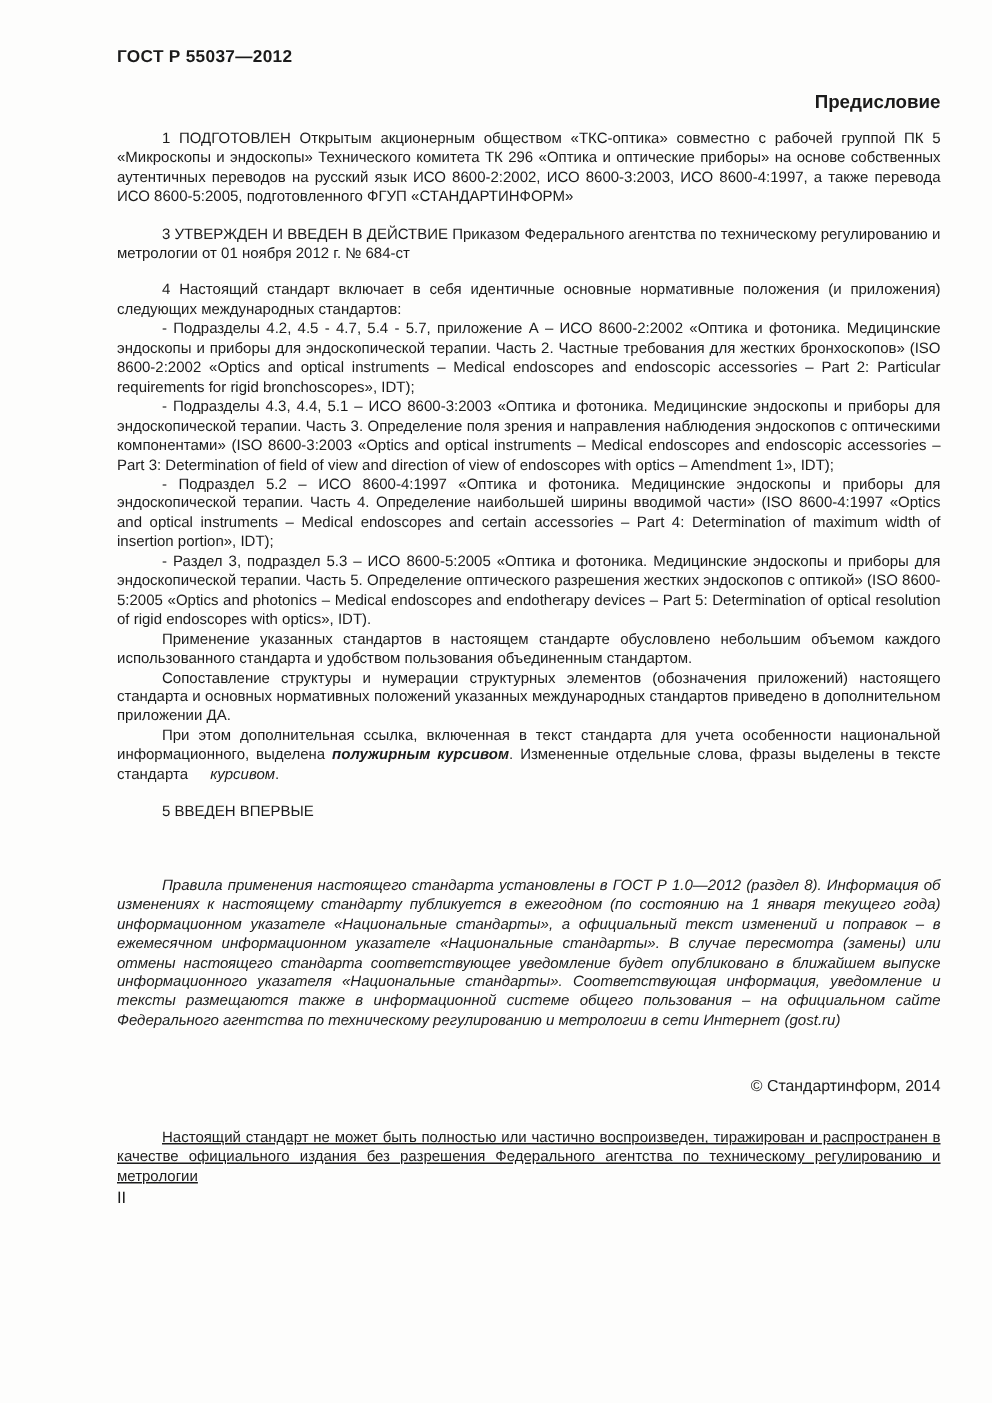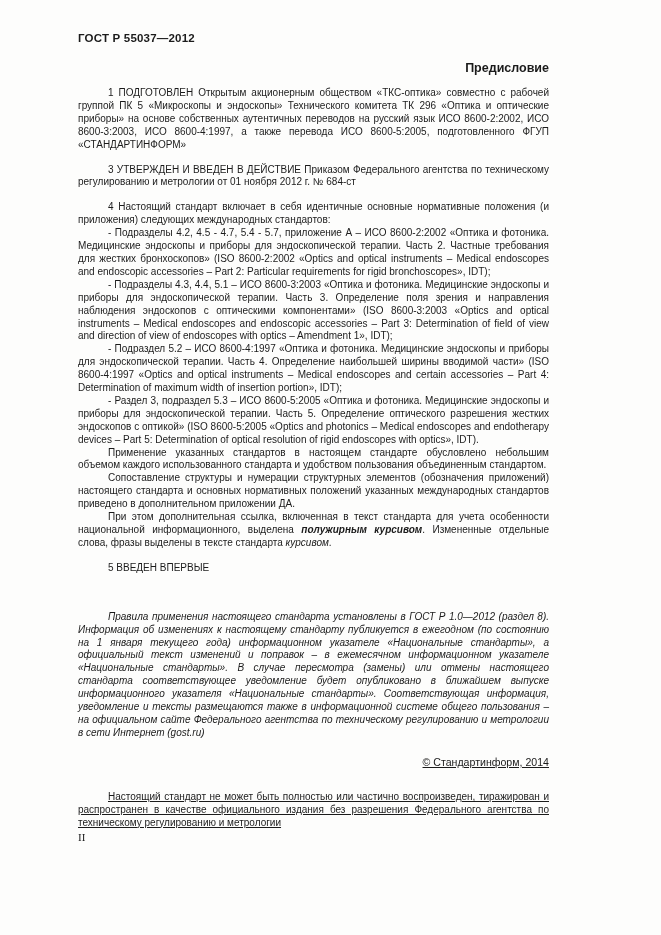--- a/index.html
+++ b/index.html
@@ -8,21 +8,21 @@
     width: 661px;
     height: 935px;
     background: #fdfdfc;
     font-family: "Liberation Sans", sans-serif;
     color: #1b1b1b;
     overflow: hidden;
   }
   .page {
     width: 100%;
     height: 100%;
-    padding: 32px 112px 10px 78px;
+    padding: 32px 34px 10px 78px;
     position: relative;
   }
   .doc-code {
     font-size: 11.5px;
     font-weight: bold;
     letter-spacing: 0.2px;
   }
   .title {
     font-size: 12.5px;
     font-weight: bold;
@@ -33,32 +33,30 @@
     font-size: 10px;
     line-height: 12.9px;
     text-align: justify;
     text-indent: 30px;
     margin: 0;
   }
   .gap { margin-top: 12px; }
   .gap-big { margin-top: 36px; }
   .italic-block { font-style: italic; }
   .bold-italic { font-weight: bold; font-style: italic; }
-  .italic { font-style: italic; }
+  .italic { font-style: italic; margin-left: 12px; }
   .copyright {
     text-align: right;
     font-size: 10.6px;
-    margin-top: 16px;
-    text-decoration: underline;
+    margin-top: 30px;
   }
   .footer-notice { margin-top: 23px; text-decoration: underline; }
   .page-number {
     font-size: 11px;
     margin-top: 1px;
-    font-family: Liberation Serif, serif;
   }
 </style>
 </head>
 <body>
 
 <div class="page">
 
   <div class="doc-code">ГОСТ Р 55037—2012</div>
 
   <div class="title">Предисловие</div>

